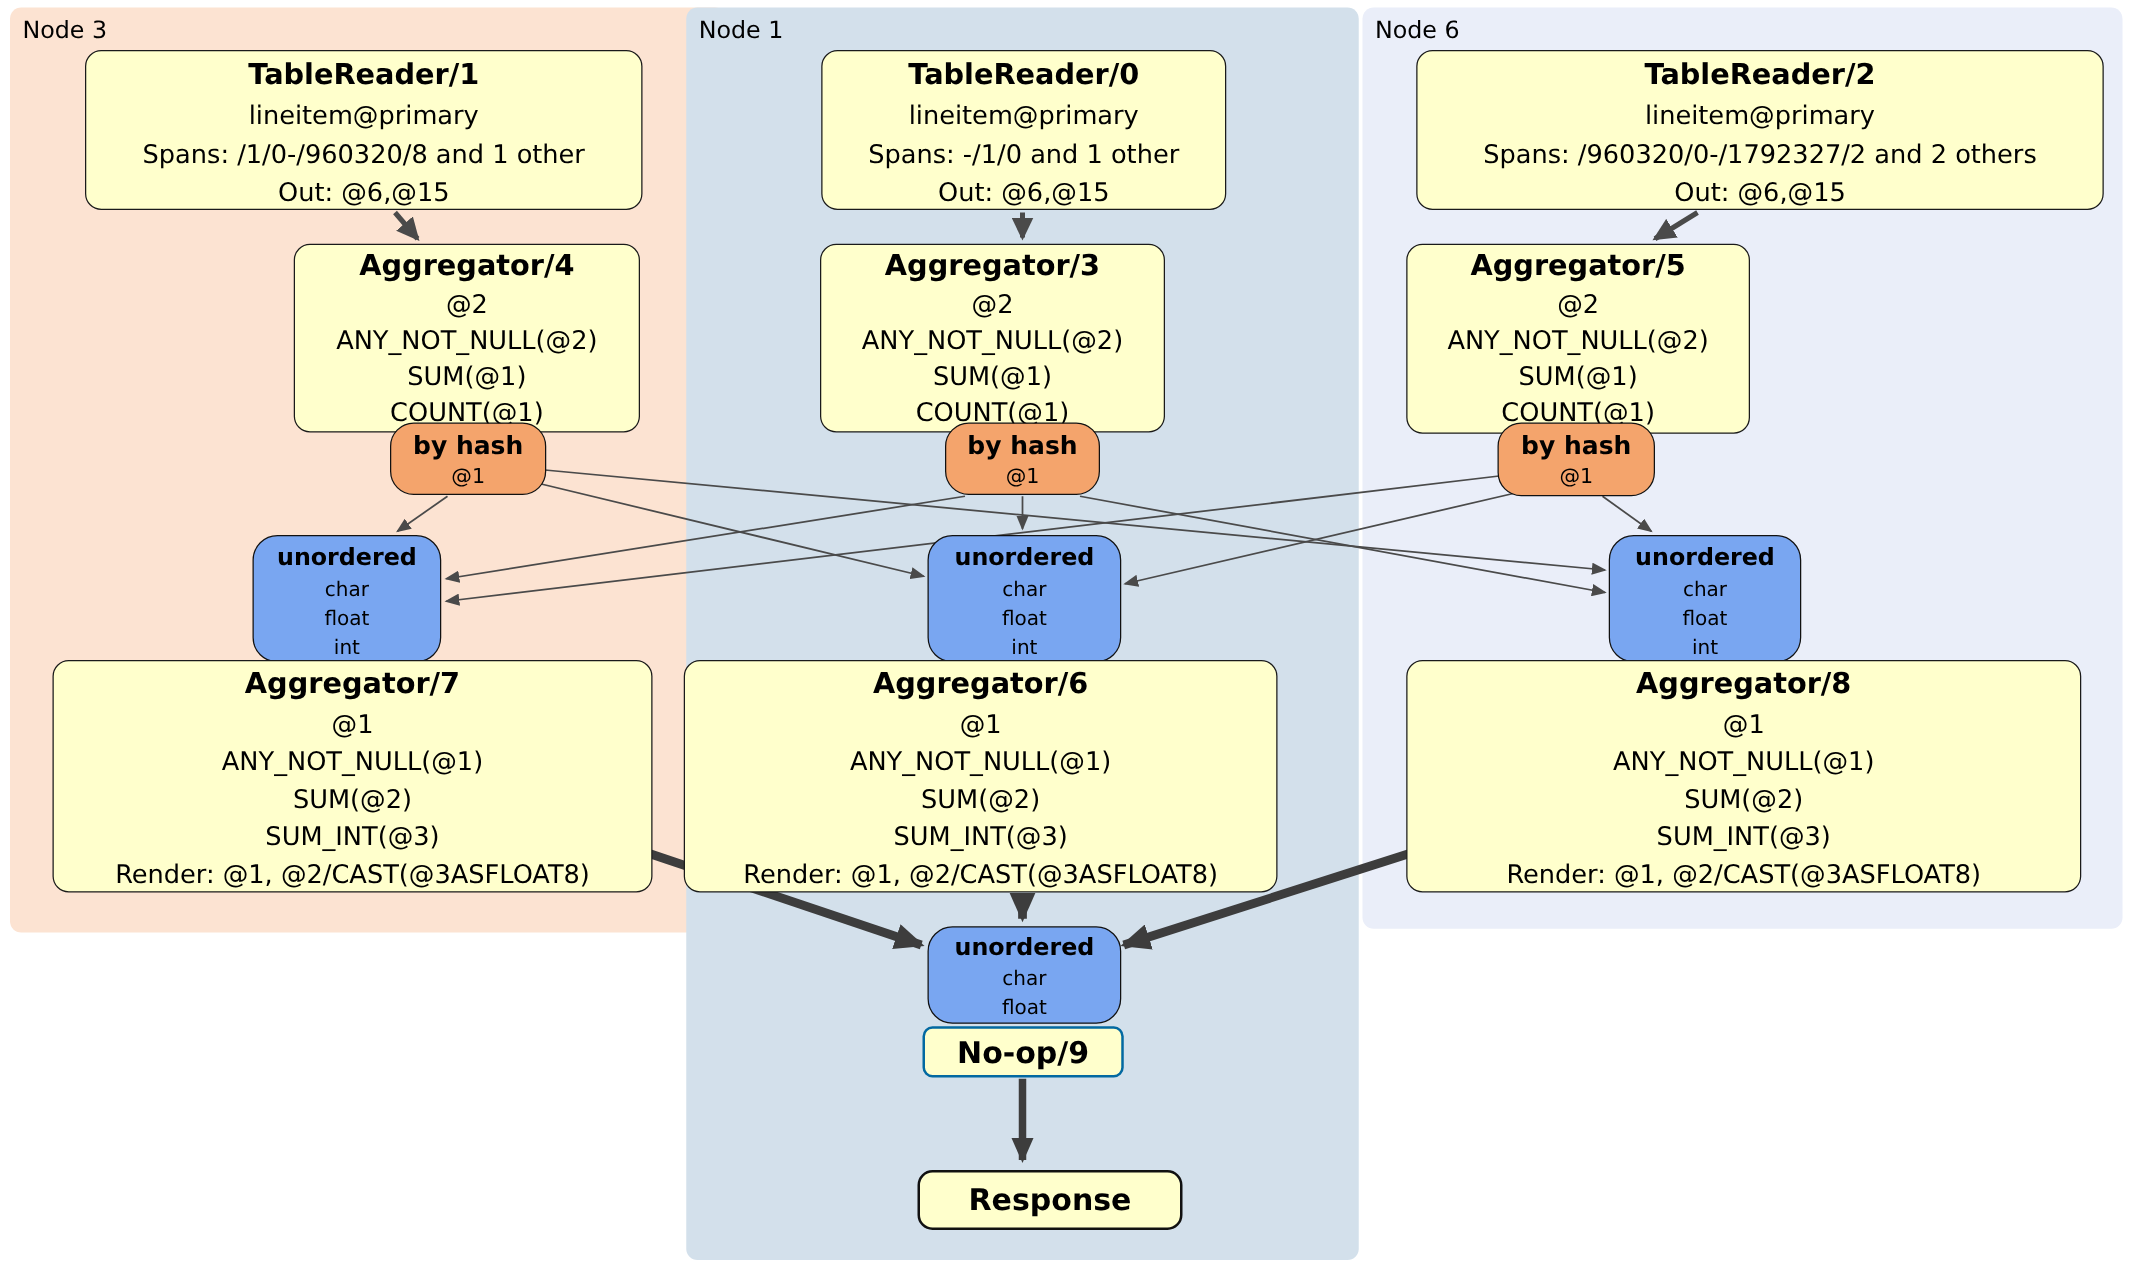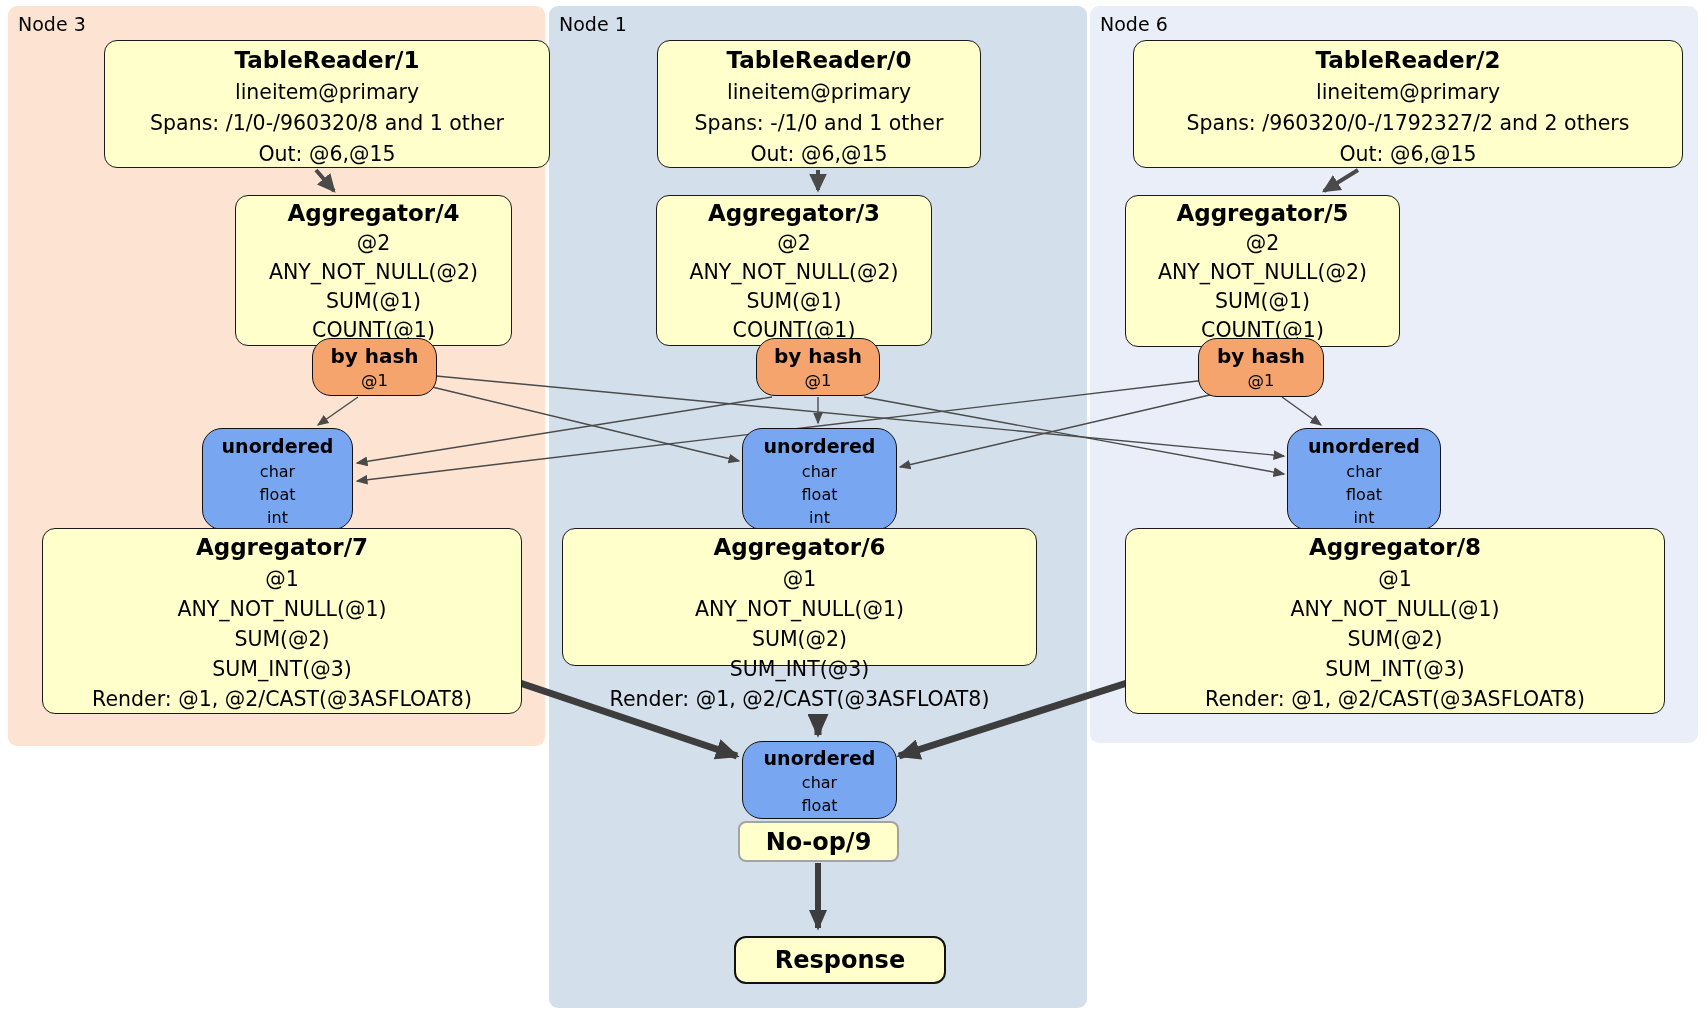--- a/index.html
+++ b/index.html
@@ -15,32 +15,32 @@
   .router{background:#f4a46c;border:1.6px solid #111;border-radius:19px;}
   .sync{background:#79a6f1;border:1.6px solid #111;border-radius:20px;}
   .t-big{font-weight:bold;font-size:23px;line-height:33px;}
   .r-big{font-size:20.5px;line-height:30px;}
   .tr .t-big{line-height:34px;}
   .tr .r-big{line-height:31px;}
   .t-sm{font-weight:bold;font-size:20px;line-height:27px;}
   .r-sm{font-size:16.5px;line-height:22px;}
   .t-sync{font-weight:bold;font-size:19px;line-height:27px;padding-top:4px;}
   .r-sync{font-size:16px;line-height:23px;}
-  .noop{background:#ffffcc;border:2px solid #a3a3a3;border-radius:8px;
+  .noop{background:#ffffcc;border:2px solid #0369a1;border-radius:8px;
         font-weight:bold;font-size:24px;line-height:38px;}
   .resp{background:#ffffcc;border:2px solid #111;border-radius:12px;
         font-weight:bold;font-size:24px;line-height:45px;}
   .pad2{padding-top:2px;}
 </style>
 </head>
 <body>
 
 <div id="canvas">
 
-  <div class="region" style="left:8px;top:6px;width:537px;height:740px;background:#fce3d2;">
+  <div class="region" style="left:8px;top:6px;width:537px;height:740px;background:#fce3d2;padding-left:36px;">
     <div class="region-label">Node 3</div>
   </div>
   <div class="region" style="left:549px;top:6px;width:538px;height:1002px;background:#d3e0eb;">
     <div class="region-label">Node 1</div>
   </div>
   <div class="region" style="left:1090px;top:6px;width:608px;height:737px;background:#eaeef9;">
     <div class="region-label">Node 6</div>
   </div>
 
   <svg id="edges" width="1706" height="1016">
@@ -70,21 +70,21 @@
     <line x1="1214" y1="394" x2="900" y2="467" stroke="#4a4a4a" stroke-width="1.4" marker-end="url(#ah-s)"></line>
     <line x1="1282" y1="397" x2="1321" y2="425" stroke="#4a4a4a" stroke-width="1.4" marker-end="url(#ah-s)"></line>
 
     <line x1="520" y1="683" x2="737" y2="756" stroke="#3d3d3d" stroke-width="7" marker-end="url(#ah-l)"></line>
     <line x1="818" y1="715" x2="818" y2="735" stroke="#3d3d3d" stroke-width="7" marker-end="url(#ah-l)"></line>
     <line x1="1127" y1="683" x2="899" y2="756" stroke="#3d3d3d" stroke-width="7" marker-end="url(#ah-l)"></line>
 
     <line x1="818" y1="863" x2="818" y2="928" stroke="#3d3d3d" stroke-width="6" marker-end="url(#ah-l)"></line>
   </svg>
 
-  <div class="box proc tr pad2" style="left:68px;top:40px;width:446px;height:128px;margin-left:36px;">
+  <div class="box proc tr pad2" style="left:68px;top:40px;width:446px;height:128px;">
     <div class="t-big">TableReader/1</div>
     <div class="r-big">lineitem@primary</div>
     <div class="r-big">Spans: /1/0-/960320/8 and 1 other</div>
     <div class="r-big">Out: @6,@15</div>
   </div>
   <div class="box proc pad2" style="left:235px;top:195px;width:277px;height:151px;">
     <div class="t-big" style="line-height:31px;">Aggregator/4</div>
     <div class="r-big" style="line-height:29px;">@2</div>
     <div class="r-big" style="line-height:29px;">ANY_NOT_NULL(@2)</div>
     <div class="r-big" style="line-height:29px;">SUM(@1)</div>
@@ -125,21 +125,21 @@
   <div class="box router" style="left:756px;top:338px;width:124px;height:58px;padding-top:4px;">
     <div class="t-sm">by hash</div>
     <div class="r-sm">@1</div>
   </div>
   <div class="box sync" style="left:742px;top:428px;width:155px;height:102px;">
     <div class="t-sync">unordered</div>
     <div class="r-sync">char</div>
     <div class="r-sync">float</div>
     <div class="r-sync">int</div>
   </div>
-  <div class="box proc pad2" style="left:562px;top:528px;width:475px;height:138px;">
+  <div class="box proc pad2" style="left:547px;top:528px;width:475px;height:186px;">
     <div class="t-big">Aggregator/6</div>
     <div class="r-big">@1</div>
     <div class="r-big">ANY_NOT_NULL(@1)</div>
     <div class="r-big">SUM(@2)</div>
     <div class="r-big">SUM_INT(@3)</div>
     <div class="r-big">Render: @1, @2/CAST(@3ASFLOAT8)</div>
   </div>
 
   <div class="box proc tr pad2" style="left:1133px;top:40px;width:550px;height:128px;">
     <div class="t-big">TableReader/2</div>

